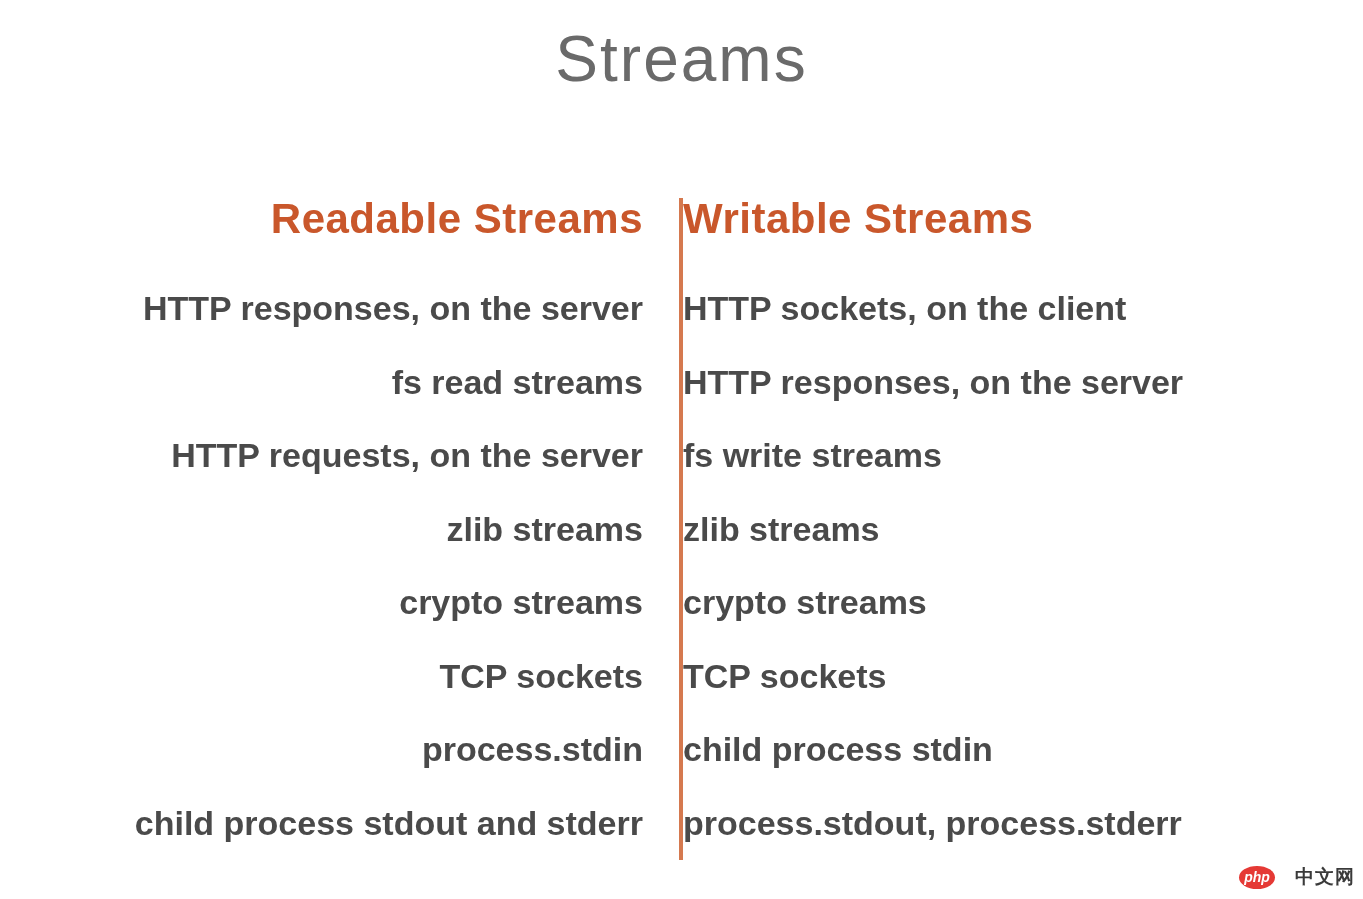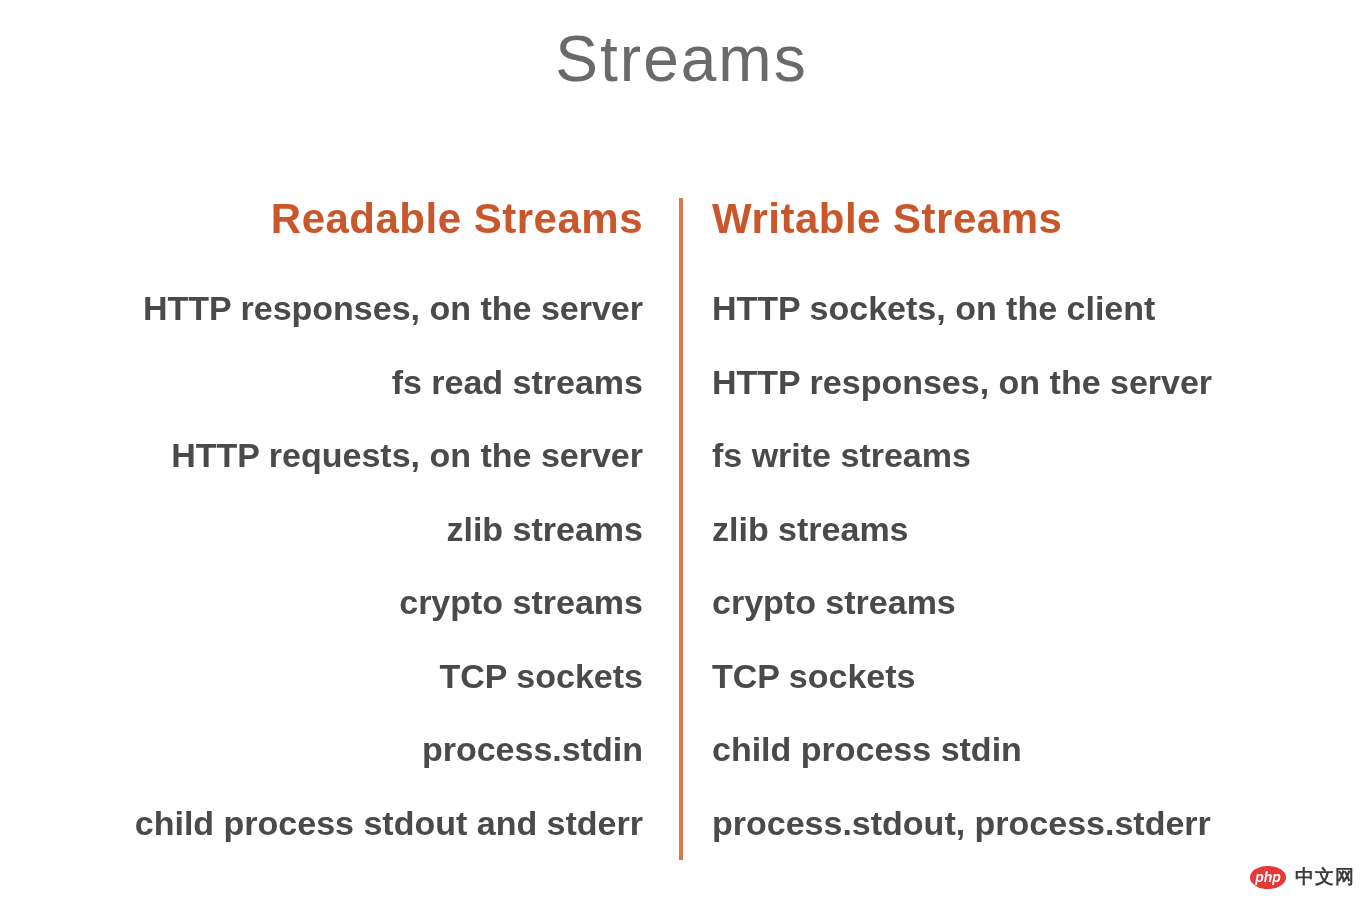--- a/index.html
+++ b/index.html
@@ -41,21 +41,20 @@
     display:block;
   }
   .col-left{
     width:679px;
     text-align:right;
     padding-right:36px;
   }
   .col-right{
     flex:1;
     text-align:left;
-    padding-left:29px;
   }
   .divider{
     width:4px;
     background:var(--divider-color);
     margin-top:8px;
   }
   .col-header{
     font-size:42px;
     font-weight:bold;
     color:var(--header-color);
@@ -69,21 +68,21 @@
     color:var(--item-color);
     line-height:73.5px;
     white-space:nowrap;
   }
   .watermark{
     position:absolute;
     right:8px;
     bottom:9px;
     display:flex;
     align-items:center;
-    gap:9px;
+    gap:20px;
   }
   .php-badge{
     display:inline-flex;
     align-items:center;
     justify-content:center;
     width:36px;
     height:23px;
     background:var(--badge-color);
     border-radius:50%;
     color:#ffffff;

